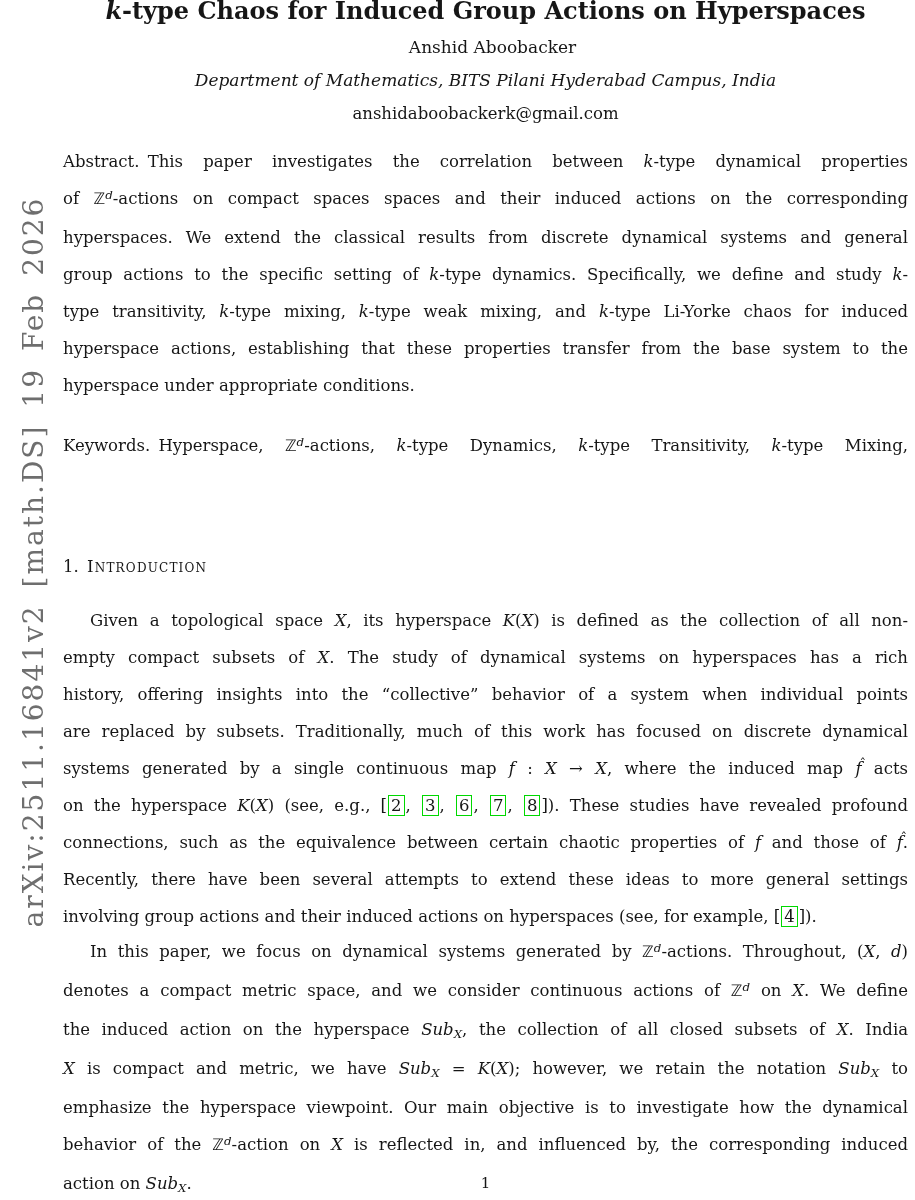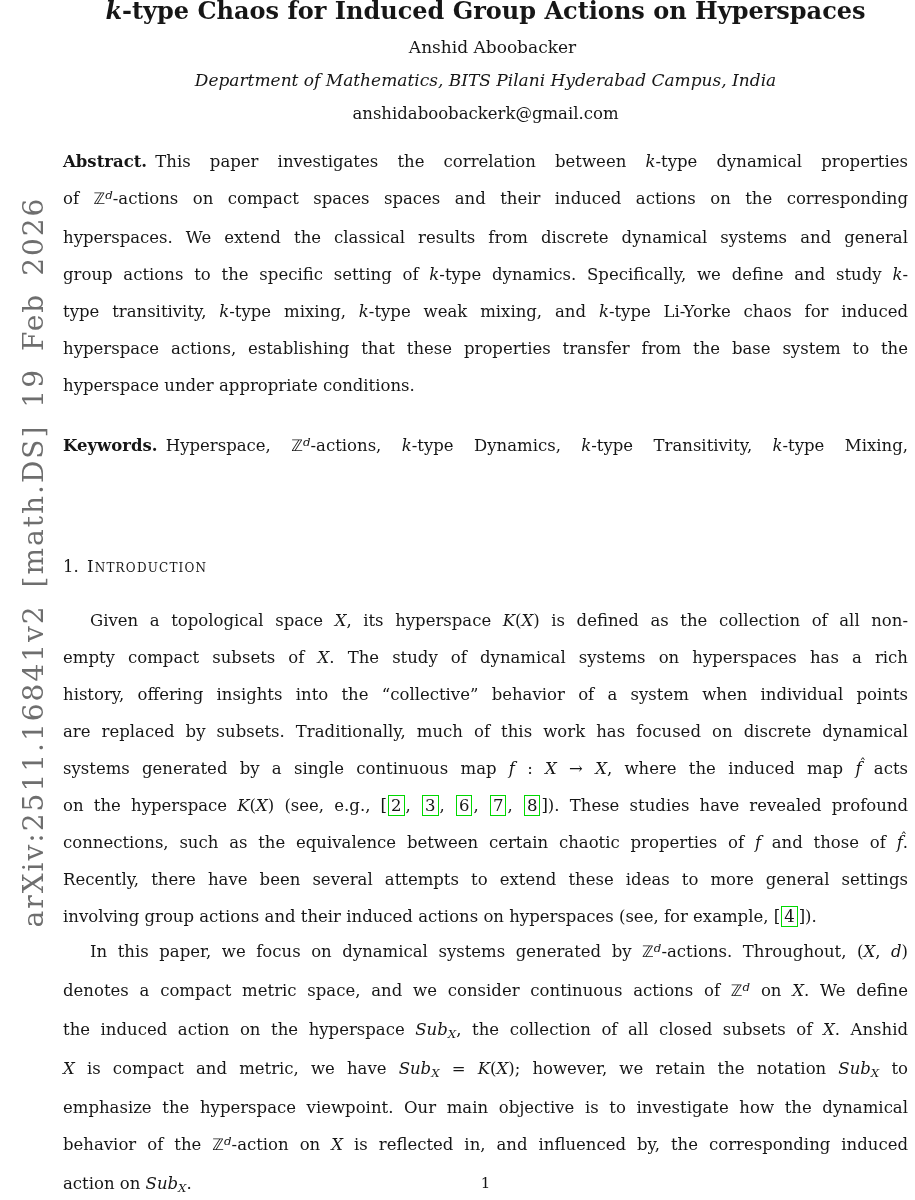--- a/index.html
+++ b/index.html
@@ -46,21 +46,21 @@
     transform:translate(-50%,-50%) rotate(-90deg);
     white-space:nowrap;
     color:#6e6e6e;
     font-size:28px;
     letter-spacing:2px;
     word-spacing:6px;
   }
 
   
   .seg-r{}
-  .seg-b{font-weight:bold;}
+  .seg-b{font-weight:normal;}
   .seg-m{font-style:italic;}
   .seg-cal{font-style:italic;}
   .seg-bb{font-family:"DejaVu Sans","Liberation Sans",sans-serif;font-size:0.95em;}
   .seg-sup{font-size:0.72em;font-style:italic;position:relative;top:-0.45em;}
   .seg-sub{font-size:0.72em;font-style:italic;position:relative;top:0.25em;}
   .seg-sc{font-variant:small-caps;letter-spacing:1.2px;}
   .seg-c{border:1.5px solid #00d800;padding:0 2px;margin:0 1px;}
   .seg-hat{font-style:italic;position:relative;display:inline-block;}
   .seg-hat::after{
     content:"\02C6";
@@ -100,20 +100,20 @@
     <div class="jline"><span class="seg-r">are replaced by subsets. Traditionally, much of this work has focused on discrete dynamical</span></div>
     <div class="jline"><span class="seg-r">systems generated by a single continuous map </span><span class="seg-m">f</span><span class="seg-r"> : </span><span class="seg-m">X</span><span class="seg-r"> → </span><span class="seg-m">X</span><span class="seg-r">, where the induced map </span><span class="seg-hat">f</span><span class="seg-r"> acts</span></div>
     <div class="jline"><span class="seg-r">on the hyperspace </span><span class="seg-cal">K</span><span class="seg-r">(</span><span class="seg-m">X</span><span class="seg-r">) (see, e.g., [</span><span class="seg-c">2</span><span class="seg-r">, </span><span class="seg-c">3</span><span class="seg-r">, </span><span class="seg-c">6</span><span class="seg-r">, </span><span class="seg-c">7</span><span class="seg-r">, </span><span class="seg-c">8</span><span class="seg-r">]). These studies have revealed profound</span></div>
     <div class="jline"><span class="seg-r">connections, such as the equivalence between certain chaotic properties of </span><span class="seg-m">f</span><span class="seg-r"> and those of </span><span class="seg-hat">f</span><span class="seg-r">.</span></div>
     <div class="jline"><span class="seg-r">Recently, there have been several attempts to extend these ideas to more general settings</span></div>
     <div class="jline lastline"><span class="seg-r">involving group actions and their induced actions on hyperspaces (see, for example, [</span><span class="seg-c">4</span><span class="seg-r">]).</span></div>
   </div>
 <div class="block para2">
     <div class="jline indent"><span class="seg-r">In this paper, we focus on dynamical systems generated by </span><span class="seg-bb">ℤ</span><span class="seg-sup">d</span><span class="seg-r">-actions. Throughout, (</span><span class="seg-m">X</span><span class="seg-r">, </span><span class="seg-m">d</span><span class="seg-r">)</span></div>
     <div class="jline"><span class="seg-r">denotes a compact metric space, and we consider continuous actions of </span><span class="seg-bb">ℤ</span><span class="seg-sup">d</span><span class="seg-r"> on </span><span class="seg-m">X</span><span class="seg-r">. We define</span></div>
-    <div class="jline"><span class="seg-r">the induced action on the hyperspace </span><span class="seg-m">Sub</span><span class="seg-sub">X</span><span class="seg-r">, the collection of all closed subsets of </span><span class="seg-m">X</span><span class="seg-r">. Anshid</span></div>
+    <div class="jline"><span class="seg-r">the induced action on the hyperspace </span><span class="seg-m">Sub</span><span class="seg-sub">X</span><span class="seg-r">, the collection of all closed subsets of </span><span class="seg-m">X</span><span class="seg-r">. India</span></div>
     <div class="jline"><span class="seg-m">X</span><span class="seg-r"> is compact and metric, we have </span><span class="seg-m">Sub</span><span class="seg-sub">X</span><span class="seg-r"> = </span><span class="seg-cal">K</span><span class="seg-r">(</span><span class="seg-m">X</span><span class="seg-r">); however, we retain the notation </span><span class="seg-m">Sub</span><span class="seg-sub">X</span><span class="seg-r"> to</span></div>
     <div class="jline"><span class="seg-r">emphasize the hyperspace viewpoint. Our main objective is to investigate how the dynamical</span></div>
     <div class="jline"><span class="seg-r">behavior of the </span><span class="seg-bb">ℤ</span><span class="seg-sup">d</span><span class="seg-r">-action on </span><span class="seg-m">X</span><span class="seg-r"> is reflected in, and influenced by, the corresponding induced</span></div>
     <div class="jline lastline"><span class="seg-r">action on </span><span class="seg-m">Sub</span><span class="seg-sub">X</span><span class="seg-r">.</span></div>
   </div>
 
 <div class="page-number">1</div>
 
 </body></html>

